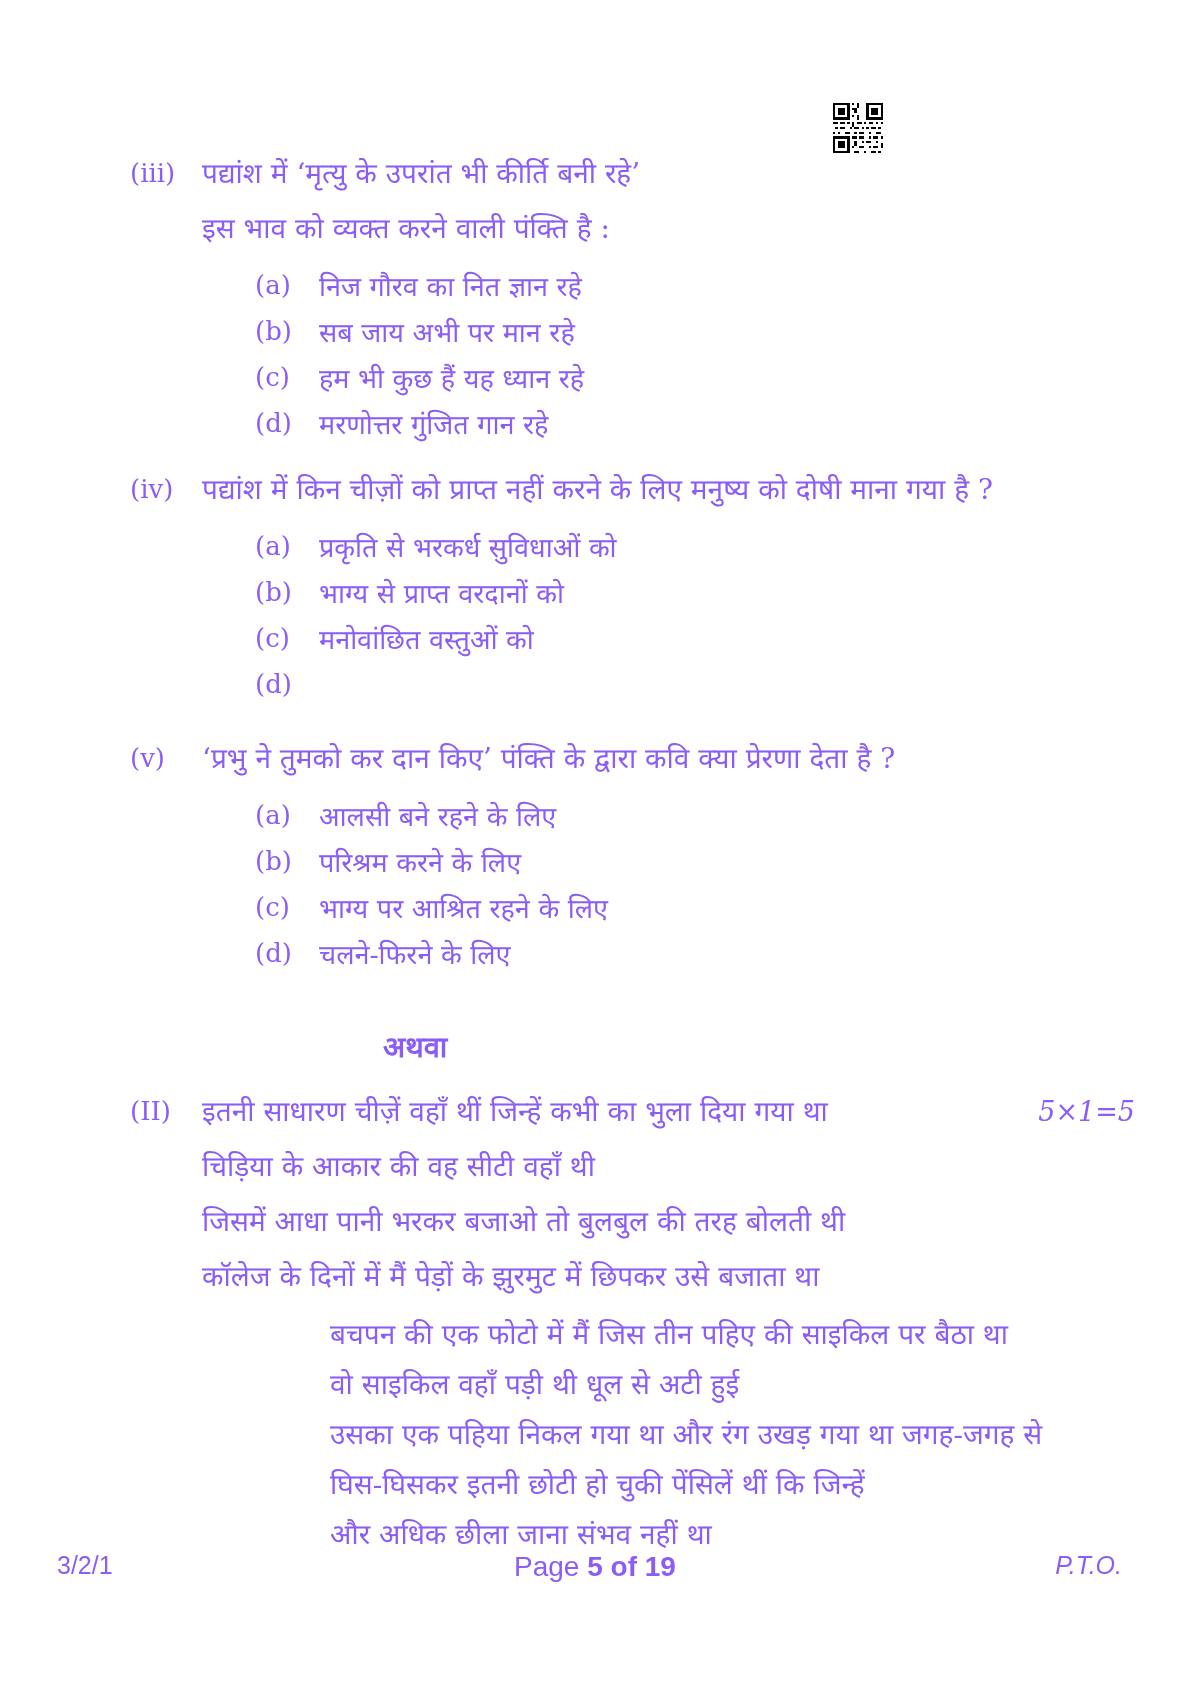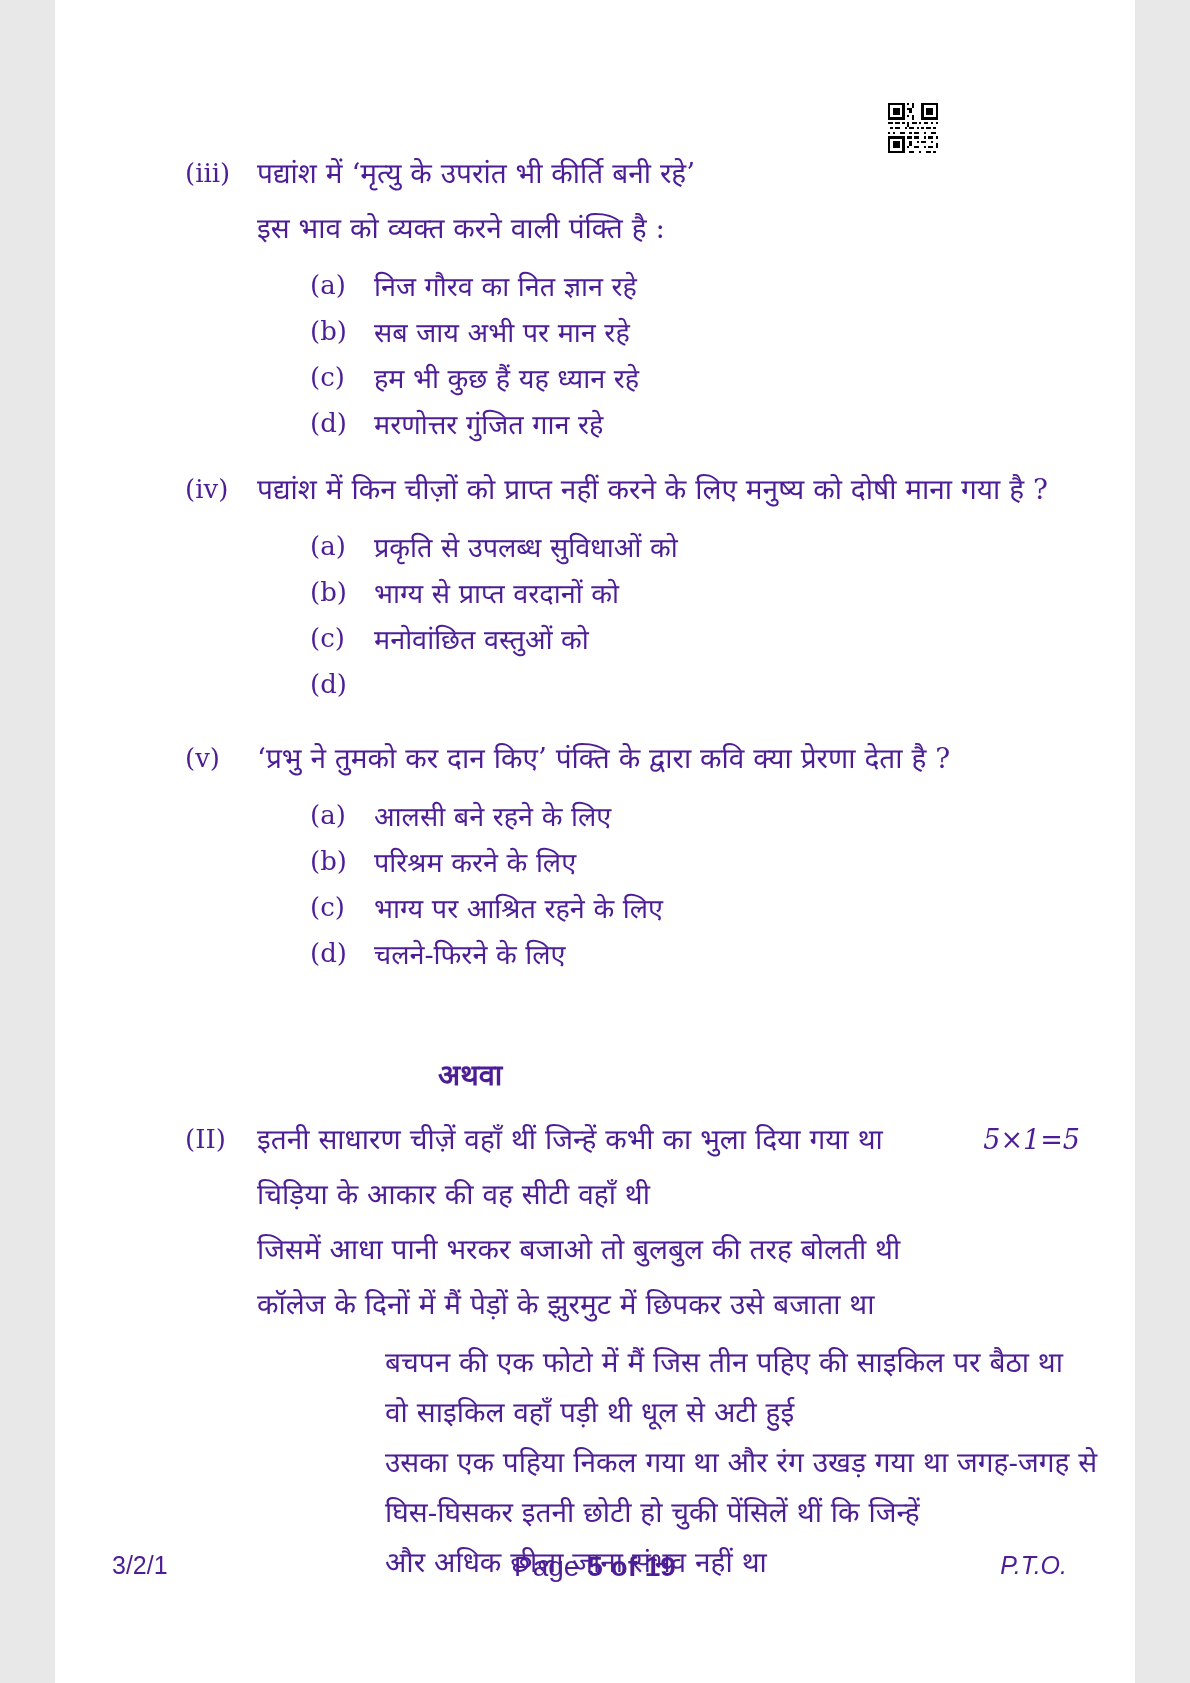--- a/index.html
+++ b/index.html
@@ -1,22 +1,22 @@
 <!DOCTYPE html>
 <html><head>
 <meta charset="utf-8">
 <style>
   html, body { margin: 0; padding: 0; background: #e8e8e8; }
   .page {
     position: relative;
-    width: 1080px;
+    width: 1190px;
     height: 1683px;
     margin: 0 auto;
     background: #ffffff;
-    color: #4c1d95;
+    color: #8b5cf6;
     font-family: "DejaVu Serif", serif;
     overflow: hidden;
   }
 
   
   .qr {
     position: absolute;
     left: 833px;
     top: 101px;
     width: 50px;
@@ -38,21 +38,21 @@
   .q3 { margin-top: 146px; }
   .q4 { margin-top: 16px; }
   .q5 { margin-top: 24px; }
 
   .options { margin-top: 6px; }
   .opt { display: flex; align-items: center; height: 46px; margin-left: 255px; }
   .opt-label { flex: 0 0 64px; font-size: 26px; }
   .opt-text { font-size: 27px; white-space: nowrap; }
 
   
-  .or-row { margin-top: 78px; height: 40px; }
+  .or-row { margin-top: 50px; height: 40px; }
   .or-word {
     display: inline-block;
     margin-left: 383px;
     font-size: 29px;
     font-weight: bold;
   }
 
   
   .q2 { margin-top: 18px; }
   .poem-first { display: flex; }
@@ -126,21 +126,21 @@
 
   <div class="q-block q4">
     <span class="q-num">(iv)</span>
     <div class="q-lines">
       <div class="q-line">पद्यांश में किन चीज़ों को प्राप्त नहीं करने के लिए मनुष्य को दोषी माना गया है ?</div>
     </div>
   </div>
   <div class="options">
     <div class="opt">
       <span class="opt-label">(a)</span>
-      <span class="opt-text">प्रकृति से उपलब्ध सुविधाओं को</span>
+      <span class="opt-text">प्रकृति से भरकर्ध सुविधाओं को</span>
     </div>
     <div class="opt">
       <span class="opt-label">(b)</span>
       <span class="opt-text">भाग्य से प्राप्त वरदानों को</span>
     </div>
     <div class="opt">
       <span class="opt-label">(c)</span>
       <span class="opt-text">मनोवांछित वस्तुओं को</span>
     </div>
     <div class="opt">

